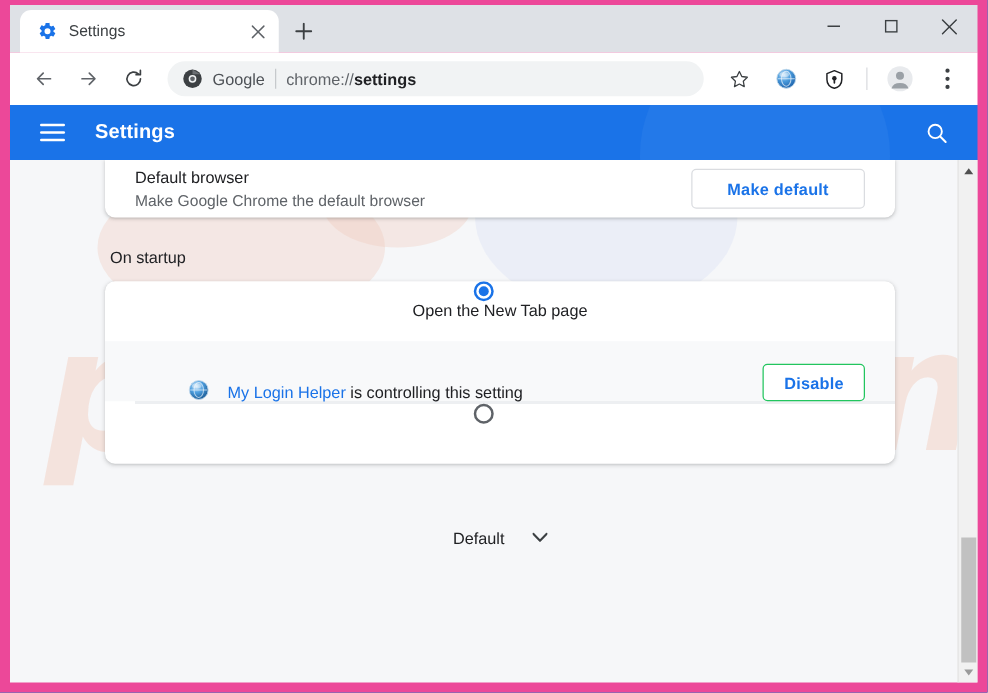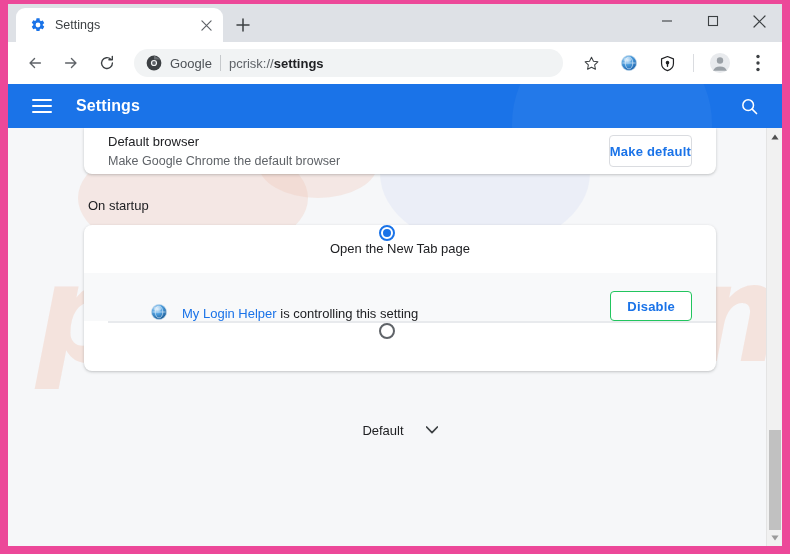--- a/index.html
+++ b/index.html
@@ -249,21 +249,21 @@
 
   .outline-btn {
     border: 1px solid #dadce0;
     border-radius: 4px;
     background: #ffffff;
     color: #1a73e8;
     font-family: "Liberation Sans", sans-serif;
     font-size: 13px;
     font-weight: 600;
     letter-spacing: .2px;
-    padding: 0 0;
+    padding: 0 28px;
     height: 32px;
     display: flex;
     align-items: center;
     justify-content: center;
     white-space: nowrap;
   }
 
   .section-title {
     font-size: 13px;
     color: #202124;
@@ -438,21 +438,21 @@
       <span class="chip-icon">
         <svg width="16" height="16" viewBox="0 0 16 16">
           <circle cx="8" cy="8" r="7.4" fill="#3c4043"></circle>
           <circle cx="8" cy="8" r="3.1" fill="#f1f3f4"></circle>
           <circle cx="8" cy="8" r="1.9" fill="#5f6368"></circle>
           <path d="M8 0.6 L14.4 4.4 L8 4.4 Z" fill="#6b6f73"></path>
         </svg>
       </span>
       <span class="chip-label">Google</span>
       <span class="chip-divider"></span>
-      <span class="url-text"><span>pcrisk://</span><b>settings</b></span>
+      <span class="url-text"><span>chrome://</span><b>settings</b></span>
     </div>
 
     <div class="tb-icon-btn">
       <svg width="17" height="17" viewBox="0 0 20 20">
         <path d="M10 2.6 L12.3 7.3 L17.5 8 L13.7 11.7 L14.6 16.8 L10 14.4 L5.4 16.8 L6.3 11.7 L2.5 8 L7.7 7.3 Z" fill="none" stroke="#3c4043" stroke-width="1.2" stroke-linejoin="round"></path>
       </svg>
     </div>
 
     <div class="tb-icon-btn">
       <svg width="18" height="18" viewBox="0 0 20 20">

